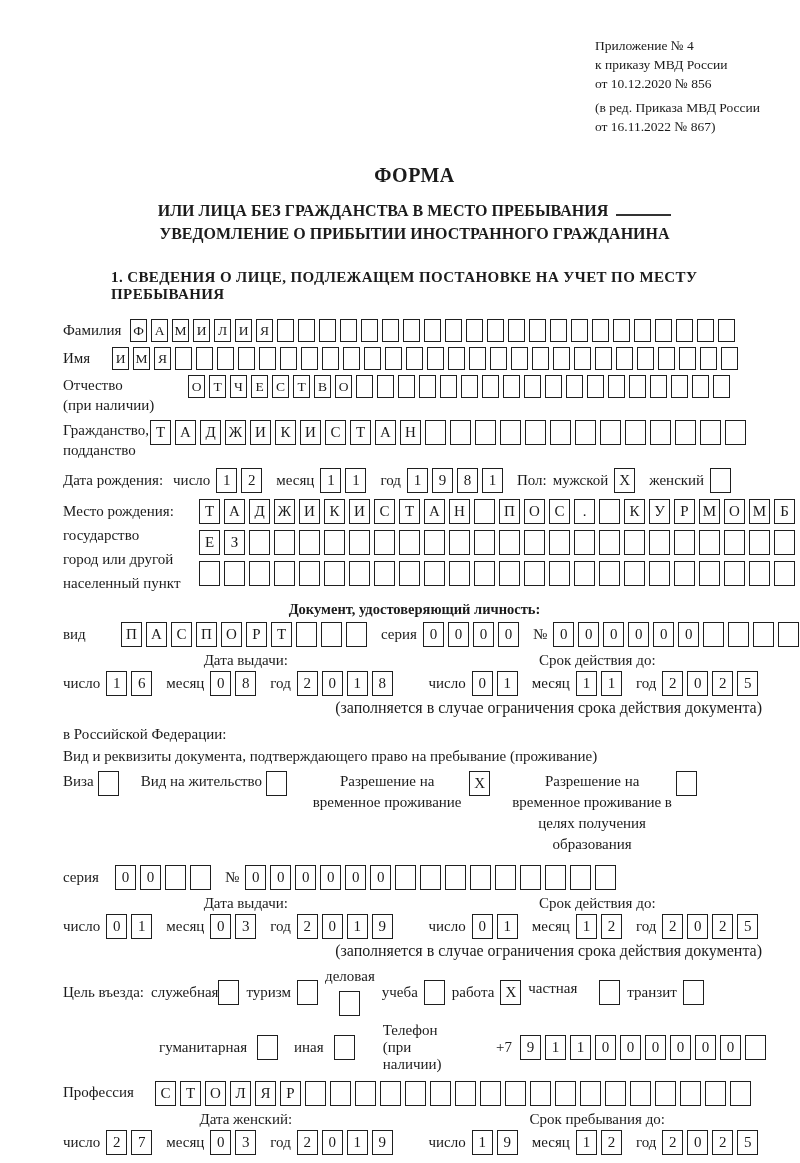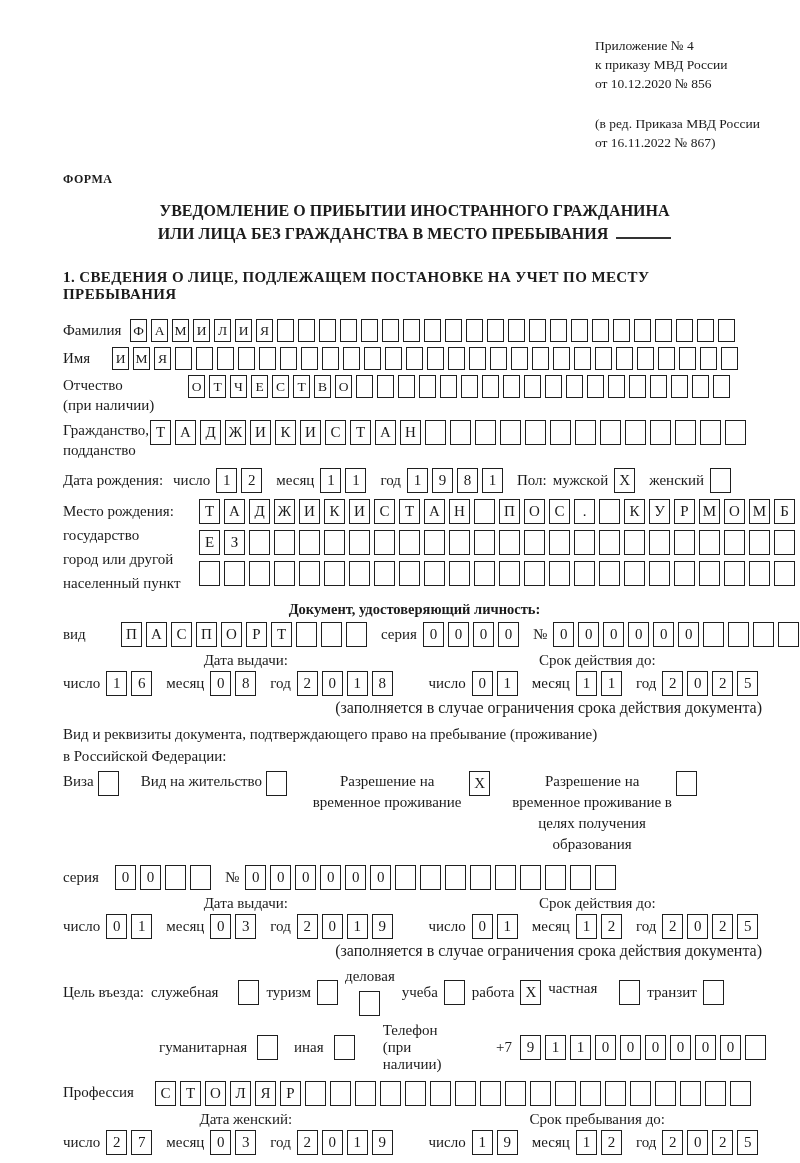--- a/index.html
+++ b/index.html
@@ -4,26 +4,26 @@
 <style>
   * { margin:0; padding:0; box-sizing:border-box; }
   html,body { background:#e9e9e9; }
   .page {
     width:800px; height:1163px; margin:0 auto; background:#ffffff;
     color:#1b1b1b; font-family:"Liberation Serif", serif;
     padding:36px 34px 0 63px; overflow:hidden; position:relative;
   }
   
   .hdr { margin-left:532px; font-size:13.5px; line-height:19px; }
-  .hdr .sub { margin-top:21px; }
-  .forma { text-align:left; font-weight:bold; font-size:12px; margin-top:20px; letter-spacing:.5px; }
+  .hdr .sub { margin-top:5px; }
+  .forma { text-align:center; font-weight:bold; font-size:20px; margin-top:28px; letter-spacing:.5px; }
   
   .title { text-align:center; font-weight:bold; font-size:16px; line-height:23px; margin-top:12px; }
   .uline { display:inline-block; width:55px; border-bottom:2px solid #333; vertical-align:baseline; margin-left:8px; }
-  .sect { font-weight:bold; font-size:15px; margin-top:24px; letter-spacing:.4px; }
+  .sect { font-weight:bold; font-size:15px; margin-top:24px; letter-spacing:.4px;margin-left:48px; }
   
   .rows { margin-top:16px; font-size:15px; }
   .frow { display:flex; align-items:flex-start; margin-bottom:5px; }
   .lbl { flex:0 0 auto; line-height:23px; }
   .lbl2 { line-height:20px; }
   .cells { display:inline-flex; gap:4px; vertical-align:middle; flex-wrap:nowrap; }
   .cell {
     display:inline-flex; align-items:center; justify-content:center;
     border:1.7px solid #1f1f1f; background:#fff; flex:0 0 auto;
   }
@@ -53,22 +53,22 @@
     <div>Приложение № 4</div>
     <div>к приказу МВД России</div>
     <div>от 10.12.2020 № 856</div>
     <div class="sub">(в ред. Приказа МВД России</div>
     <div>от 16.11.2022 № 867)</div>
   </div>
 
   <div class="forma">ФОРМА</div>
 
   <div class="title">
+    <div><span>ИЛИ ЛИЦА БЕЗ ГРАЖДАНСТВА В МЕСТО ПРЕБЫВАНИЯ</span><span class="uline"></span></div>
     <div>УВЕДОМЛЕНИЕ О ПРИБЫТИИ ИНОСТРАННОГО ГРАЖДАНИНА</div>
-    <div><span>ИЛИ ЛИЦА БЕЗ ГРАЖДАНСТВА В МЕСТО ПРЕБЫВАНИЯ</span><span class="uline"></span></div>
   </div>
 
   <div class="sect">1. СВЕДЕНИЯ О ЛИЦЕ, ПОДЛЕЖАЩЕМ ПОСТАНОВКЕ НА УЧЕТ ПО МЕСТУ ПРЕБЫВАНИЯ</div>
 
   <div class="rows">
 
     <div class="frow">
       <span class="lbl w67">Фамилия</span>
       <span class="cells sm">
           <span class="cell">Ф</span>
@@ -405,22 +405,22 @@
               <span class="cell">0</span>
               <span class="cell">2</span>
               <span class="cell">5</span>
             </span>
         </div>
       </div>
     </div>
     <div class="note">(заполняется в случае ограничения срока действия документа)</div>
 
     <div style="margin-top:6px; line-height:22px;">
+      <div>в Российской Федерации:</div>
       <div>Вид и реквизиты документа, подтверждающего право на пребывание (проживание)</div>
-      <div>в Российской Федерации:</div>
     </div>
 
     <div class="frow" style="margin-top:4px; gap:22px;">
       <span class="optitem">
         <span class="optlbl">Виза</span>
         <span class="cells md chk">
             <span class="cell"></span>
           </span>
       </span>
       <span class="optitem">
@@ -514,21 +514,21 @@
               <span class="cell">2</span>
               <span class="cell">5</span>
             </span>
         </div>
       </div>
     </div>
     <div class="note">(заполняется в случае ограничения срока действия документа)</div>
 
     <div class="frow" style="align-items:center; margin-top:8px; gap:7px;">
       <span>Цель въезда:</span>
-      <span class="optitem" style="align-items:center; gap:20px;justify-content:center;">
+      <span class="optitem" style="align-items:center; gap:0;justify-content:center;">
           <span>служебная</span>
           <span class="cells md chk">
             <span class="cell"></span>
           </span>
         </span>
       <span class="optitem" style="align-items:center; gap:6px;">
           <span>туризм</span>
           <span class="cells md chk">
             <span class="cell"></span>
           </span>

